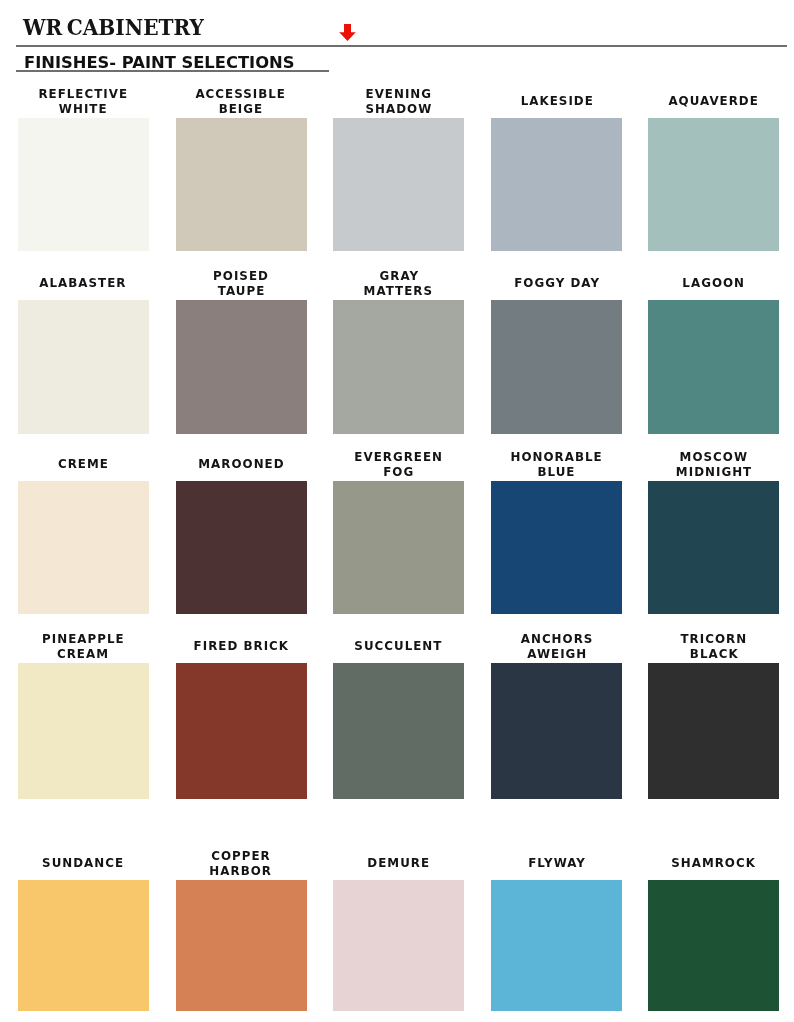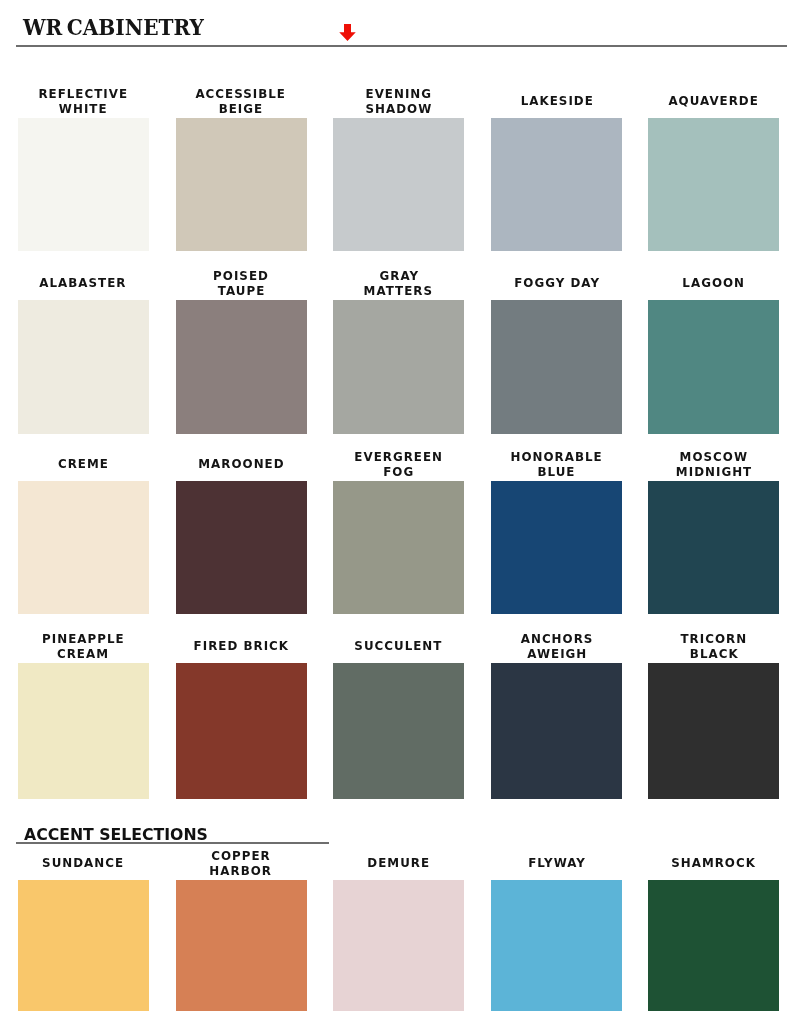--- a/index.html
+++ b/index.html
@@ -43,26 +43,26 @@
 <body>
 
 <div id="page">
 
   <div class="brand-title">WR CABINETRY</div>
   <div class="brand-rule" style="background: rgb(110, 110, 110);"></div>
   <svg class="down-arrow" viewBox="0 0 16 16.5" xmlns="http://www.w3.org/2000/svg">
     <path d="M4.6 0 H11.4 V8.0 H16 L8 16.5 L0 8.0 H4.6 Z" fill="#EE0F06"></path>
   </svg>
 
-
-  <div class="section-head" style="top:828px">
-    <div class="label" style="transform:scaleX(1.032)">ACCENT SELECTIONS</div>
+  <div class="section-head" style="top:56px">
+    <div class="label" style="transform:scaleX(1.073)">FINISHES- PAINT SELECTIONS</div>
     <div class="rule" style="top: 13.8px; width: 313px; background: rgb(110, 110, 110);"></div>
   </div>
 
+
 <div class="swatch" style="left:17.6px;top:118px">
 <div class="cap">
         <span class="capline"><i>REFLECTIVE</i></span>
         <span class="capline"><i>WHITE</i></span>
       </div>
 <div class="chip" style="height: 132.5px; background: rgb(245, 245, 240);"></div>
 </div>
 <div class="swatch" style="left:175.6px;top:118px">
 <div class="cap">
         <span class="capline"><i>ACCESSIBLE</i></span>

